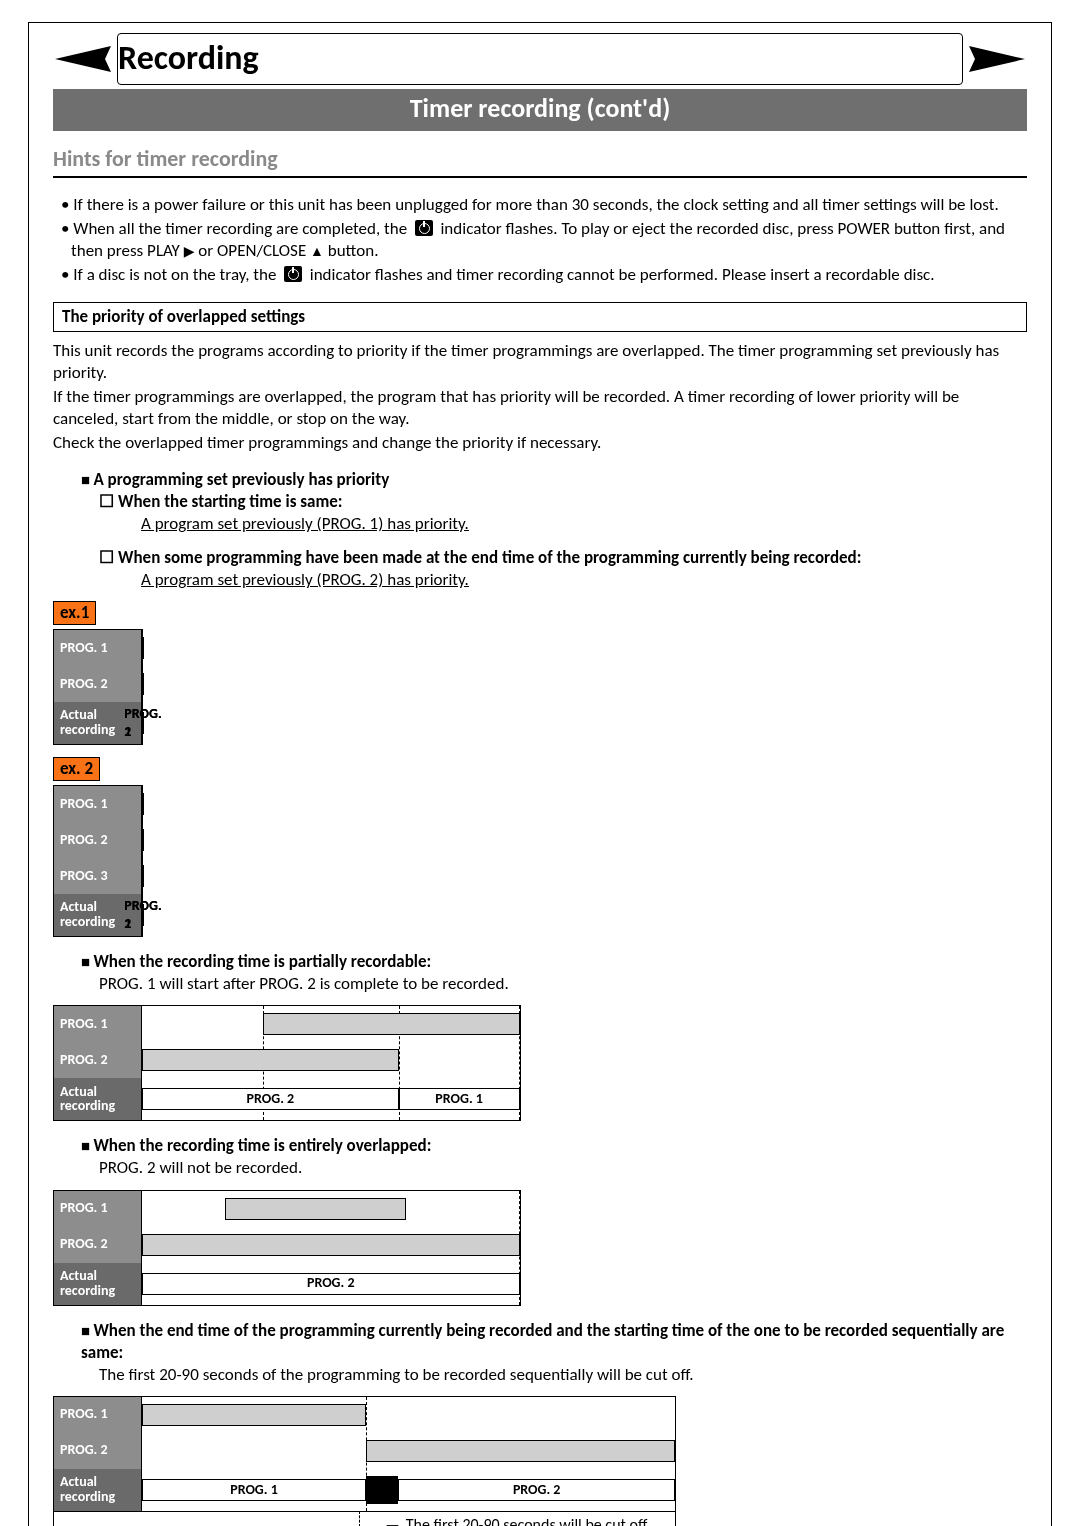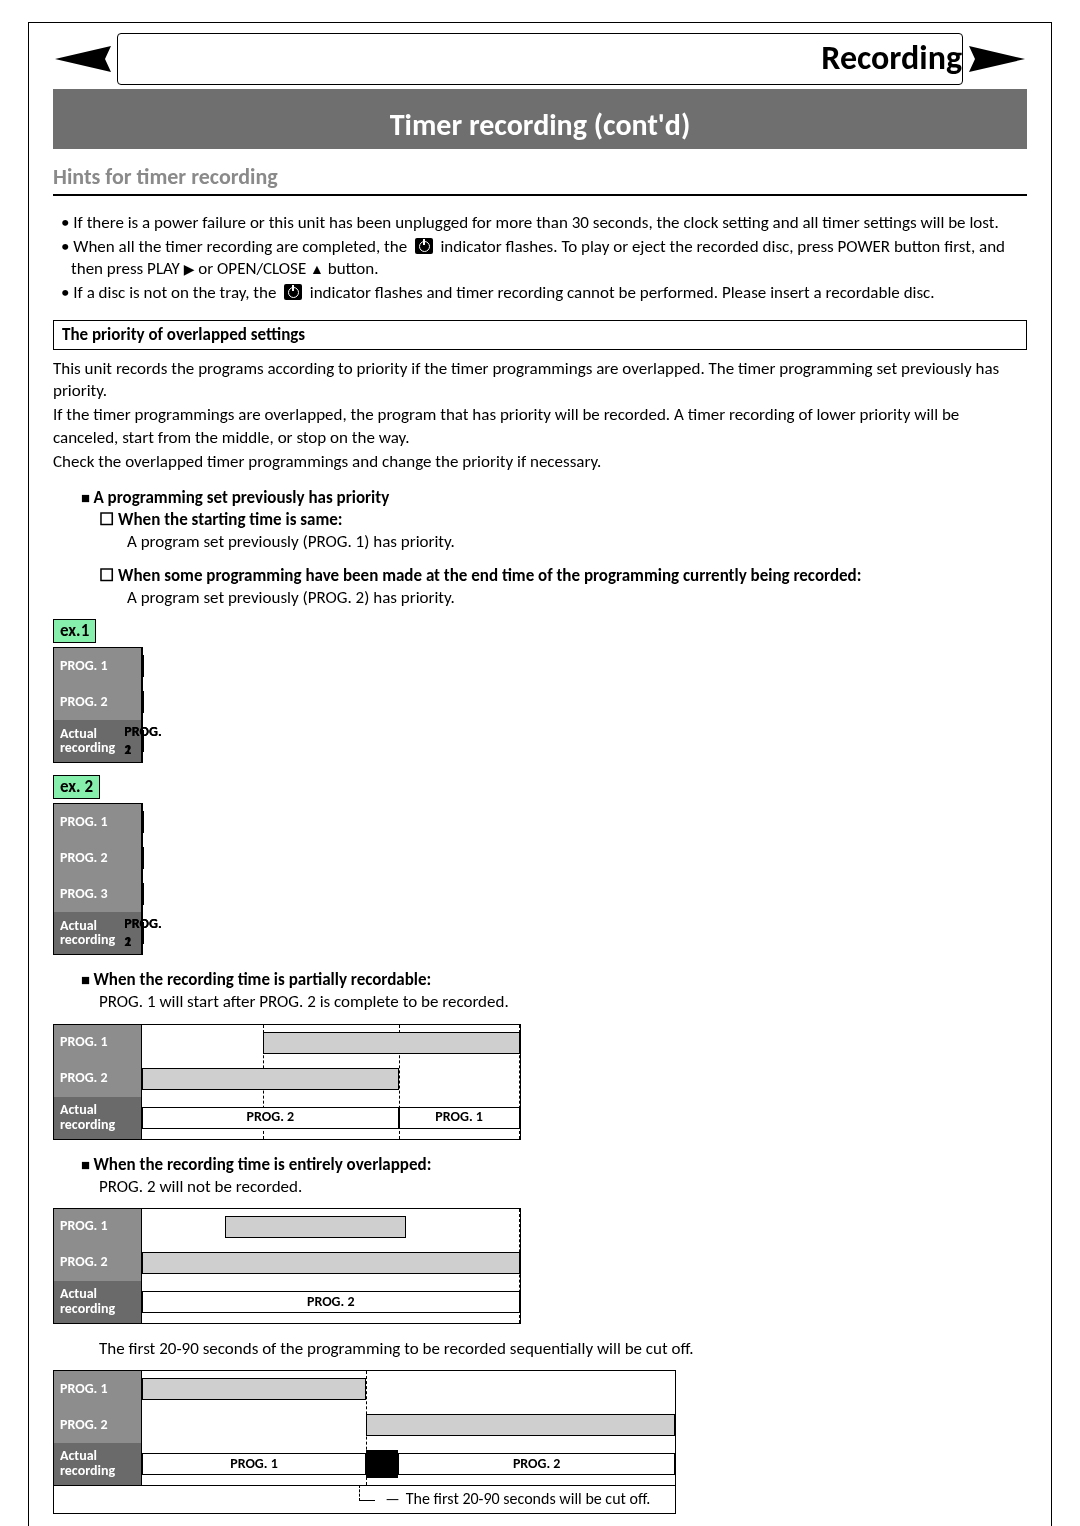--- a/index.html
+++ b/index.html
@@ -24,32 +24,32 @@
     justify-content: center;
     position: relative;
     margin-bottom: 4px;
   }
   .top-band svg.wing { height: 30px; }
   .top-banner-box {
     flex: 1;
     border: 1.5px solid #000;
     border-radius: 4px;
     margin: 0 4px;
-    text-align: right;
+    text-align: left;
     font-weight: bold;
     font-size: 34px;
     padding: 2px 0 4px 0;
   }
   .section-bar {
     background: #6f6f6f;
     color: #fff;
     text-align: center;
     font-weight: bold;
-    font-size: 30px;
-    padding: 16px 0 5px 0;
+    font-size: 26px;
+    padding: 3px 0 5px 0;
     margin-bottom: 14px;
   }
   .hints-head {
     color: #8a8a8a;
     font-weight: bold;
     font-size: 22px;
     border-bottom: 2.5px double #000;
     padding-bottom: 2px;
     margin-bottom: 16px;
   }
@@ -93,30 +93,30 @@
     font-weight: bold;
     padding: 3px 8px;
     margin-bottom: 8px;
   }
   .para { margin-bottom: 2px; }
   .block { margin-left: 28px; margin-top: 14px; }
   .hd1 { font-weight: bold; }
   .hd1::before { content: "■  "; font-size: 15px;}
   .hd2 { font-weight: bold; margin-left: 18px; }
   .hd2::before { content: "☐  "; }
-  .sub { margin-left: 46px; }
+  .sub { margin-left: 60px; text-decoration: underline; }
   .two-col { display: flex; gap: 12px; align-items: flex-start; flex-direction: column; }
   .two-col > div { flex: 1; }
   .ex-label {
     display: inline-block;
     border: 1.5px solid #000;
     padding: 0 6px;
     font-weight: bold;
     margin-bottom: 4px;
-    background: #86efac;
+    background: #f97316;
   }
   .chart {
     border: 1.5px solid #000;
     width: 100%;
   }
   .chart-row {
     display: flex;
     align-items: stretch;
     min-height: 36px;
   }
@@ -348,20 +348,21 @@
       <div class="chart-row" style="min-height:42px;">
         <div class="chart-label dark">Actual recording</div>
         <div class="chart-body">
           <div class="seg white" style="left:0;width:100%;">PROG. 2</div>
         </div>
       </div>
     </div>
   </div>
 
   <div class="block">
+    <div class="hd1">When the end time of the programming currently being recorded and the starting time of the one to be recorded sequentially are same:</div>
     <div style="margin-left:18px;">The first 20-90 seconds of the programming to be recorded sequentially will be cut off.</div>
   </div>
   <div class="spacer10"></div>
   <div style="width:64%;">
     <div class="chart chart-wrap">
       <div class="dash-v" style="left:calc(88px + (100% - 88px)*0.42);"></div>
       <div class="chart-row">
         <div class="chart-label">PROG. 1</div>
         <div class="chart-body">
               <div class="seg gray" style="left:0;width:42%;"></div>

